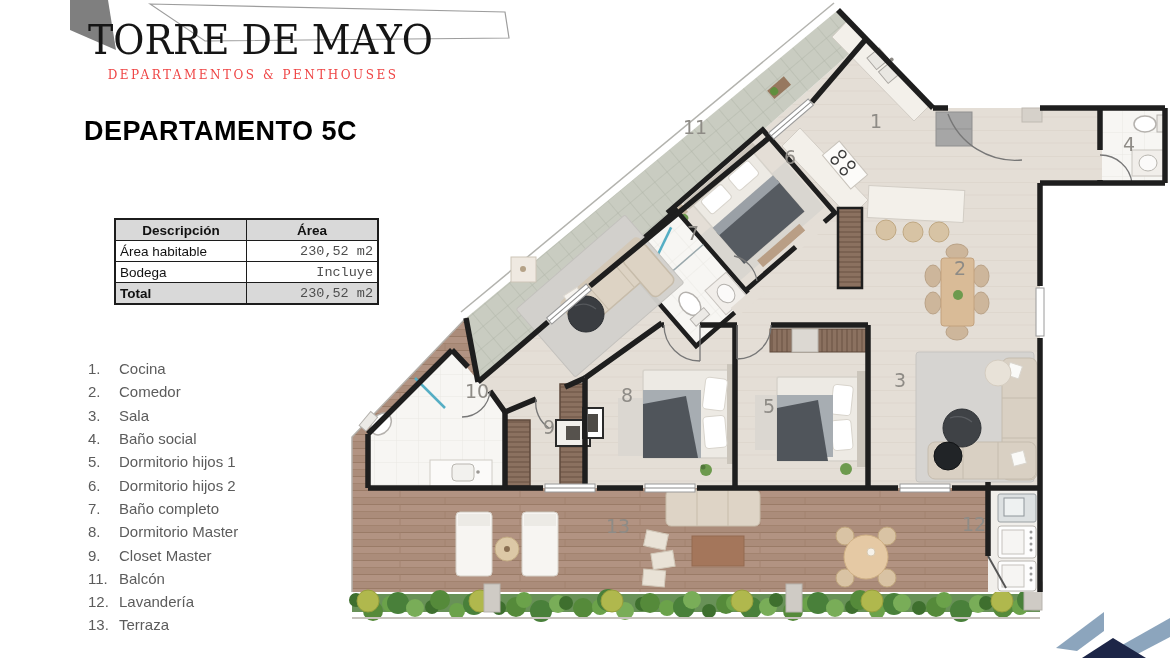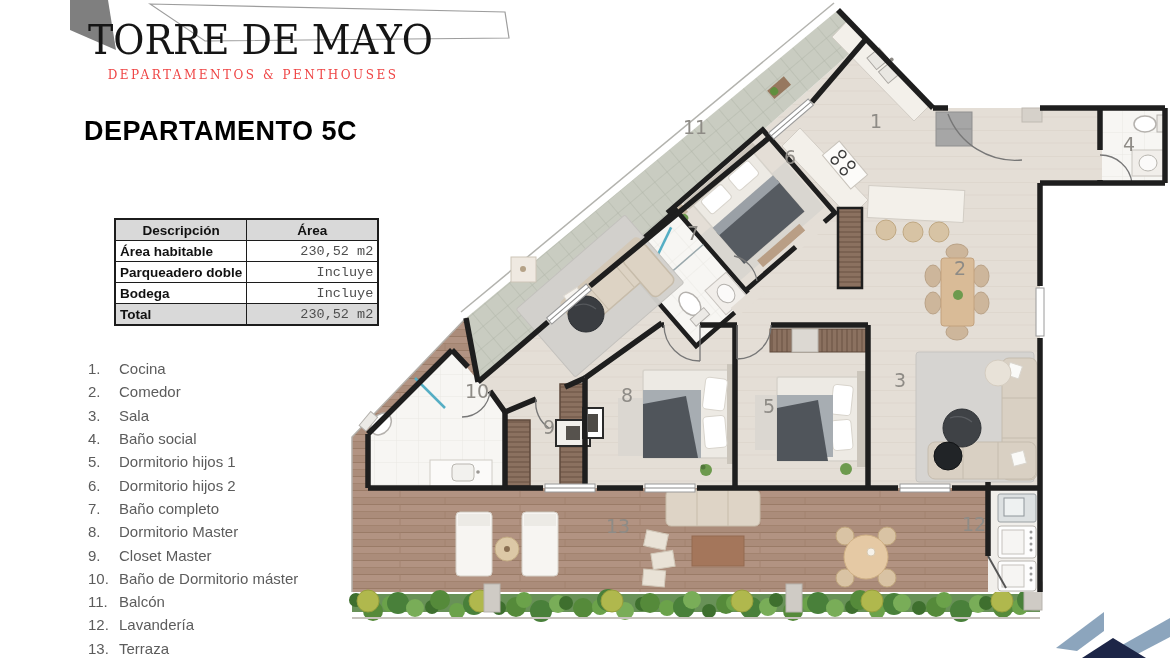--- a/index.html
+++ b/index.html
@@ -12,21 +12,21 @@
     transform:scaleY(1.08);white-space:nowrap;letter-spacing:0;}
   .brand-tagline{position:absolute;left:88px;top:68px;width:330px;text-align:center;
     font-family:"DejaVu Serif",serif;font-size:12px;letter-spacing:2.5px;color:#ef4444;white-space:nowrap;}
   .page-title{position:absolute;left:84px;top:116px;font-size:27px;font-weight:bold;
     color:#000000;letter-spacing:.5px;}
 
   table.area{position:absolute;left:86px;top:218px;border-collapse:collapse;
     font-size:13.5px;color:#111;border:2.5px solid #1c1c1c;table-layout:fixed;margin-left:28px;}
   table.area th,table.area td{border:1.6px solid #1c1c1c;height:20px;padding:0 4px;overflow:hidden;white-space:nowrap;}
   table.area th{background:#d9d9d9;font-weight:bold;text-align:center;width:122px;}
-  td.lbl{font-weight:bold;text-align:left;border-radius:9px;}
+  td.lbl{font-weight:normal;text-align:left;border-radius:9px;}
   td.val{text-align:right;color:#4e4e4e;font-family:Liberation Mono, monospace;}
   tr.total td{background:#d9d9d9;}
   td.tlbl{font-weight:bold;padding-right:6px;}
 
   .legend{position:absolute;left:88px;top:357px;font-size:15px;color:#5c5c5c;}
   .legend-row{display:flex;height:23.3px;align-items:center;}
   .legend-num{width:31px;flex:none;}
 
   .room-num{font-family:"DejaVu Sans",sans-serif;font-size:19px;fill:#8e8b86;text-anchor:middle;}
 </style>
@@ -429,24 +429,20 @@
       <th>Descripción</th>
       <th>Área</th>
     </tr>
   </thead>
   <tbody id="area-rows">
         <tr>
           <td class="lbl">Área habitable</td>
           <td class="val">230,52 m2</td>
         </tr>
         <tr>
-          <td class="lbl">Parqueadero doble</td>
-          <td class="val">Incluye</td>
-        </tr>
-        <tr>
           <td class="lbl">Bodega</td>
           <td class="val">Incluye</td>
         </tr>
       </tbody>
   <tfoot>
     <tr class="total">
       <td class="tlbl">Total</td>
       <td class="val">230,52 m2</td>
     </tr>
   </tfoot>
@@ -483,24 +479,20 @@
       </div>
       <div class="legend-row">
         <span class="legend-num">8.</span>
         <span>Dormitorio Master</span>
       </div>
       <div class="legend-row">
         <span class="legend-num">9.</span>
         <span>Closet Master</span>
       </div>
       <div class="legend-row">
-        <span class="legend-num">10.</span>
-        <span>Baño de Dormitorio máster</span>
-      </div>
-      <div class="legend-row">
         <span class="legend-num">11.</span>
         <span>Balcón</span>
       </div>
       <div class="legend-row">
         <span class="legend-num">12.</span>
         <span>Lavandería</span>
       </div>
       <div class="legend-row">
         <span class="legend-num">13.</span>
         <span>Terraza</span>

